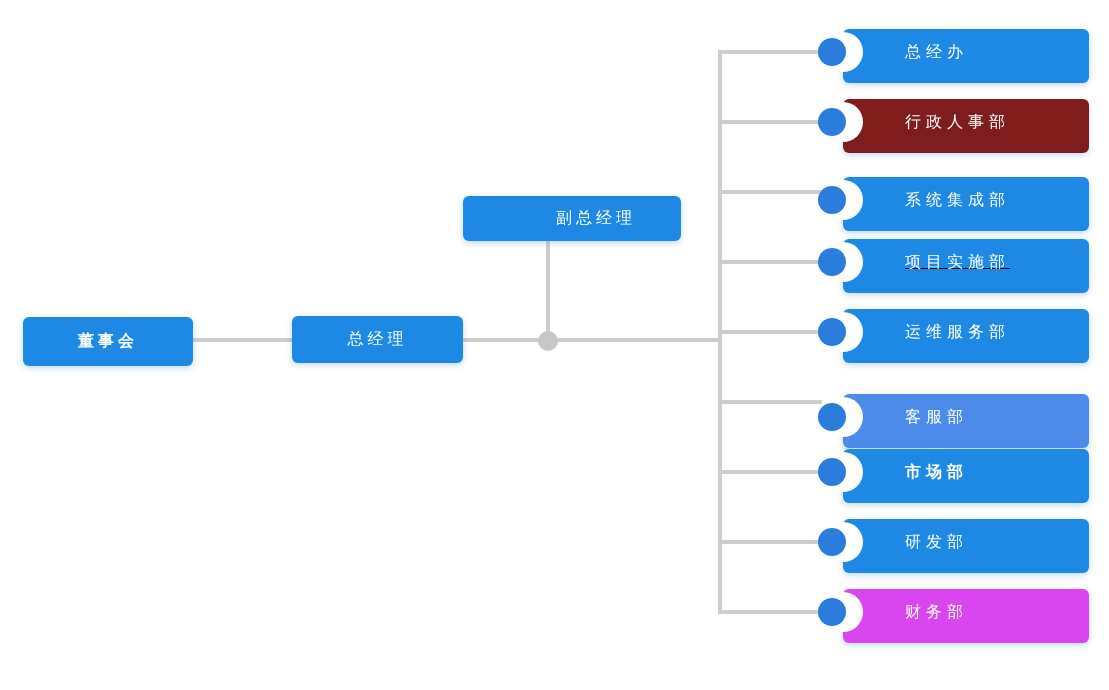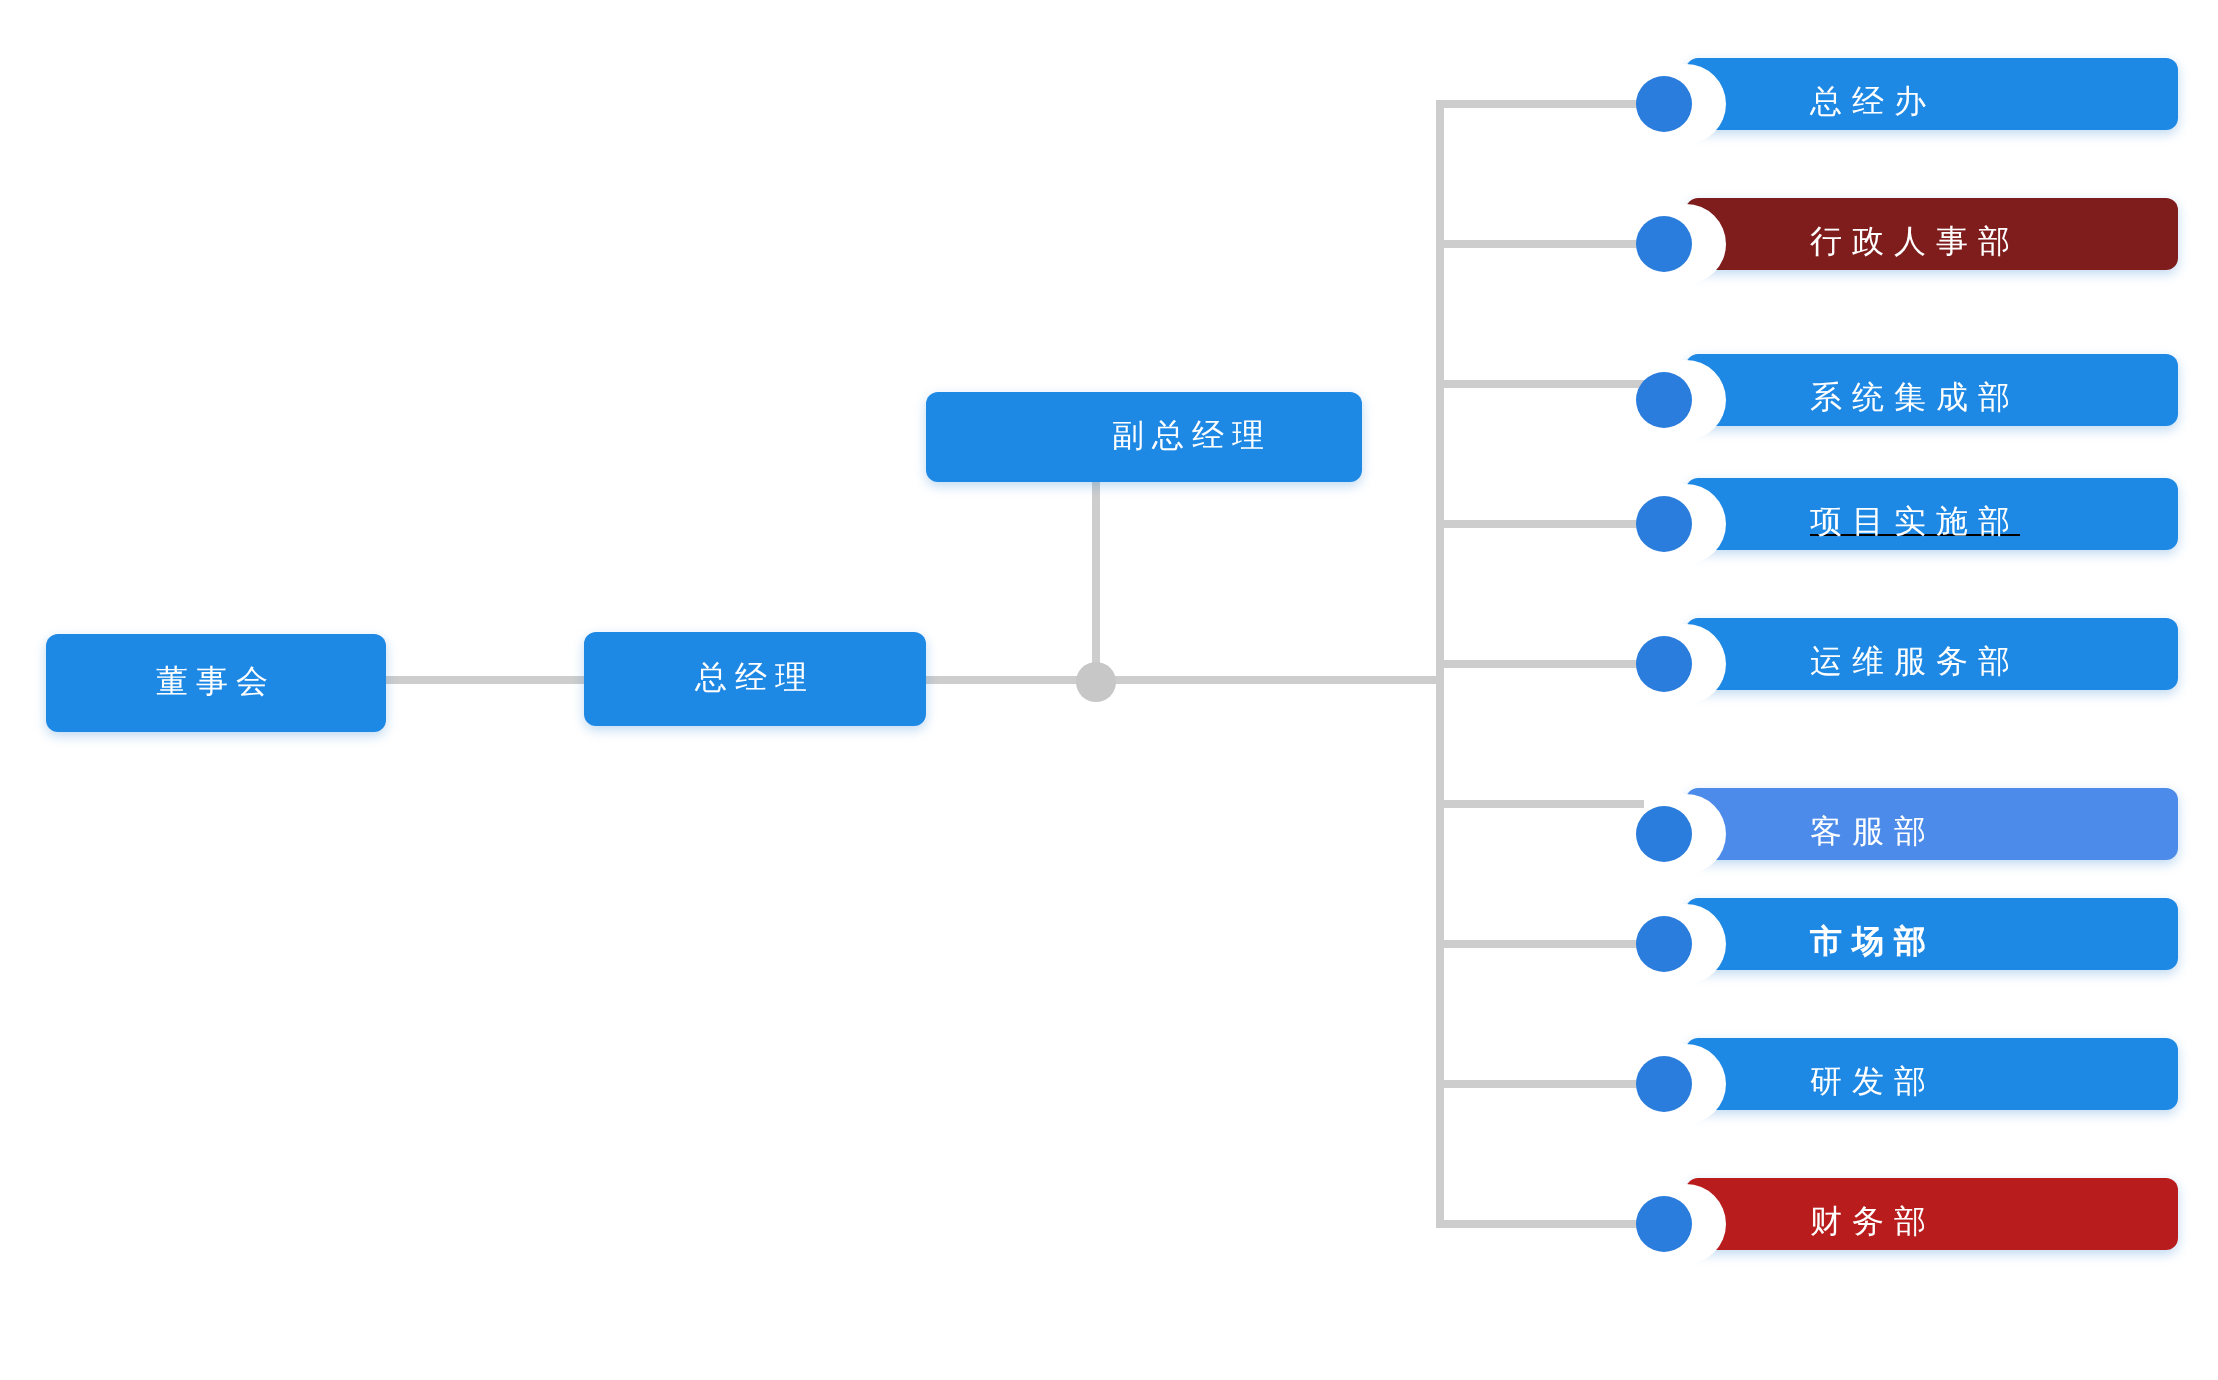--- a/index.html
+++ b/index.html
@@ -12,21 +12,21 @@
   .line.v{width:4px;}
   .junction-dot{position:absolute;width:20px;height:20px;border-radius:50%;background:#c7c7c7;}
 
   
   .node{position:absolute;border-radius:6px;color:#ffffff;
         font-size:16px;letter-spacing:4px;text-align:center;
         display:flex;align-items:center;justify-content:center;
         box-shadow:0 2px 6px rgba(25,118,210,0.28);cursor:pointer;}
 
   
-  .dept{position:absolute;left:843px;width:246px;height:36px;border-radius:6px;
+  .dept{position:absolute;left:843px;width:246px;height:54px;border-radius:6px;
         box-shadow:0 2px 6px rgba(25,118,210,0.28);cursor:pointer;}
   .dept .label{display:block;line-height:46px;padding-left:62px;color:#ffffff;
         font-size:16px;letter-spacing:5px;white-space:nowrap;}
   .dept .disc{position:absolute;left:-20px;top:3px;width:40px;height:40px;
         border-radius:50%;background:#ffffff;}
   .dept .dot{position:absolute;left:-25px;top:9px;width:28px;height:28px;
         border-radius:50%;}
 </style>
 </head>
 <body>
@@ -43,21 +43,21 @@
       <div class="line h" style="left: 720px; top: 120px; width: 102px;"></div>
       <div class="line h" style="left: 720px; top: 190px; width: 102px;"></div>
       <div class="line h" style="left: 720px; top: 260px; width: 102px;"></div>
       <div class="line h" style="left: 720px; top: 330px; width: 102px;"></div>
       <div class="line h" style="left: 720px; top: 400px; width: 102px;"></div>
       <div class="line h" style="left: 720px; top: 470px; width: 102px;"></div>
       <div class="line h" style="left: 720px; top: 540px; width: 102px;"></div>
       <div class="line h" style="left: 720px; top: 610px; width: 102px;"></div>
     </div>
 
-  <div class="node" style="left: 23px; top: 317px; width: 170px; height: 49px; background: rgb(30, 136, 229);">
+  <div class="node" style="left: 23px; top: 317px; width: 170px; height: 49px; background: rgb(30, 136, 229); font-weight: bold;">
       <span>董事会</span>
     </div>
 
   <div class="node" style="left: 292px; top: 316px; width: 171px; height: 47px; background: rgb(30, 136, 229);">
       <span>总经理</span>
     </div>
 
   <div class="node" style="left: 463px; top: 196px; width: 170px; height: 45px; background: rgb(30, 136, 229); padding-left: 48px;">
       <span>副总经理</span>
     </div>
@@ -96,20 +96,20 @@
       <div class="dept" style="top: 449px; background: rgb(30, 136, 229); font-weight: bold;">
       <span class="disc"></span>
       <span class="dot" style="background: rgb(42, 125, 221);"></span>
       <span class="label">市场部</span>
     </div>
       <div class="dept" style="top: 519px; background: rgb(30, 136, 229);">
       <span class="disc"></span>
       <span class="dot" style="background: rgb(42, 125, 221);"></span>
       <span class="label">研发部</span>
     </div>
-      <div class="dept" style="top: 589px; background: #b91c1c;">
+      <div class="dept" style="top: 589px; background: #d946ef;">
       <span class="disc"></span>
       <span class="dot" style="background: rgb(42, 125, 221);"></span>
       <span class="label">财务部</span>
     </div>
     </div>
 
 </div>
 
 </body></html>

